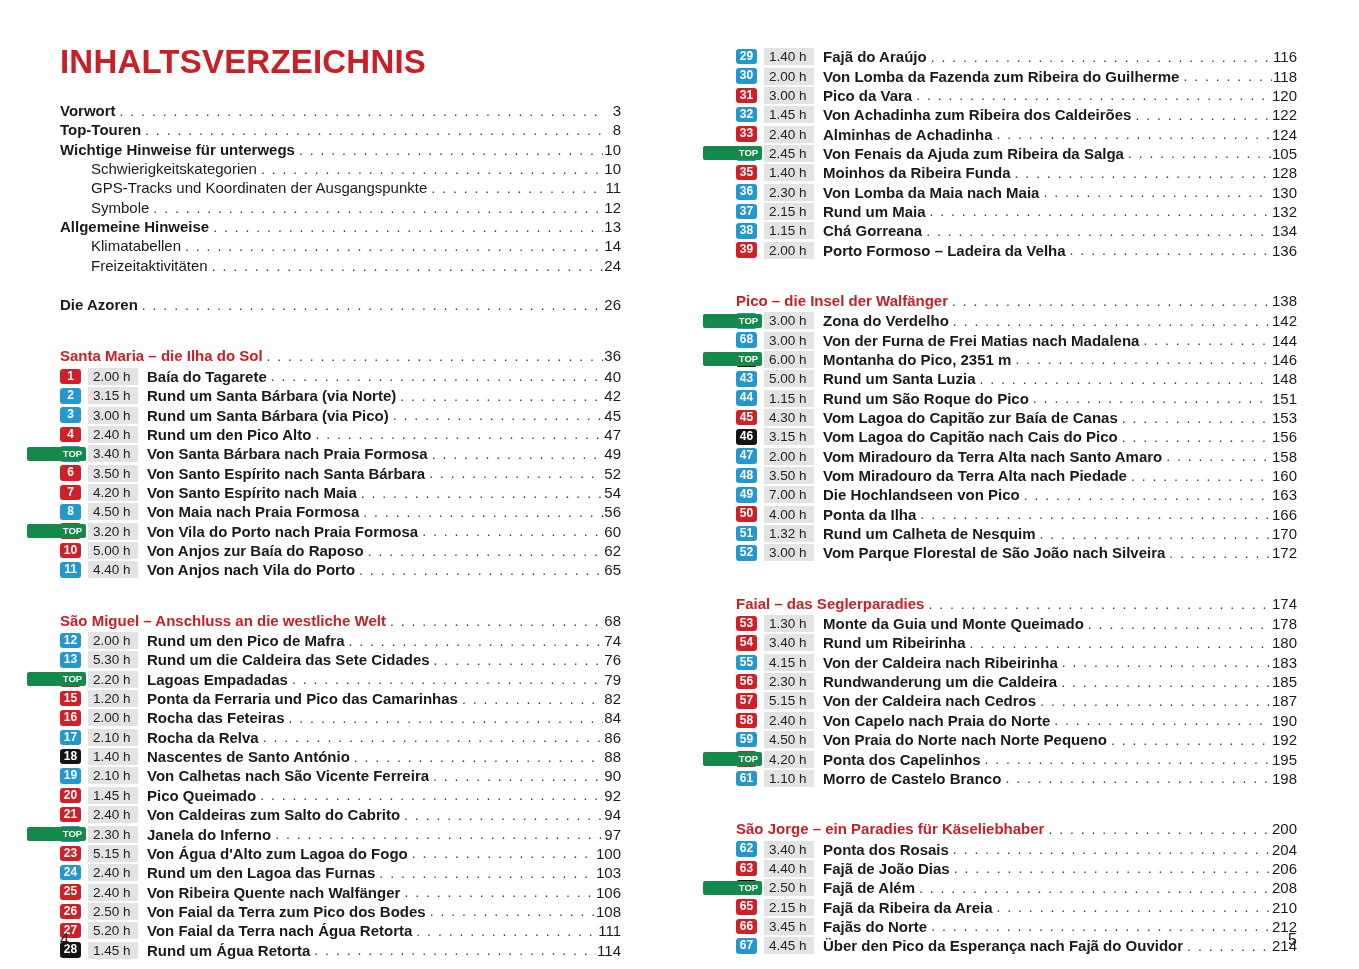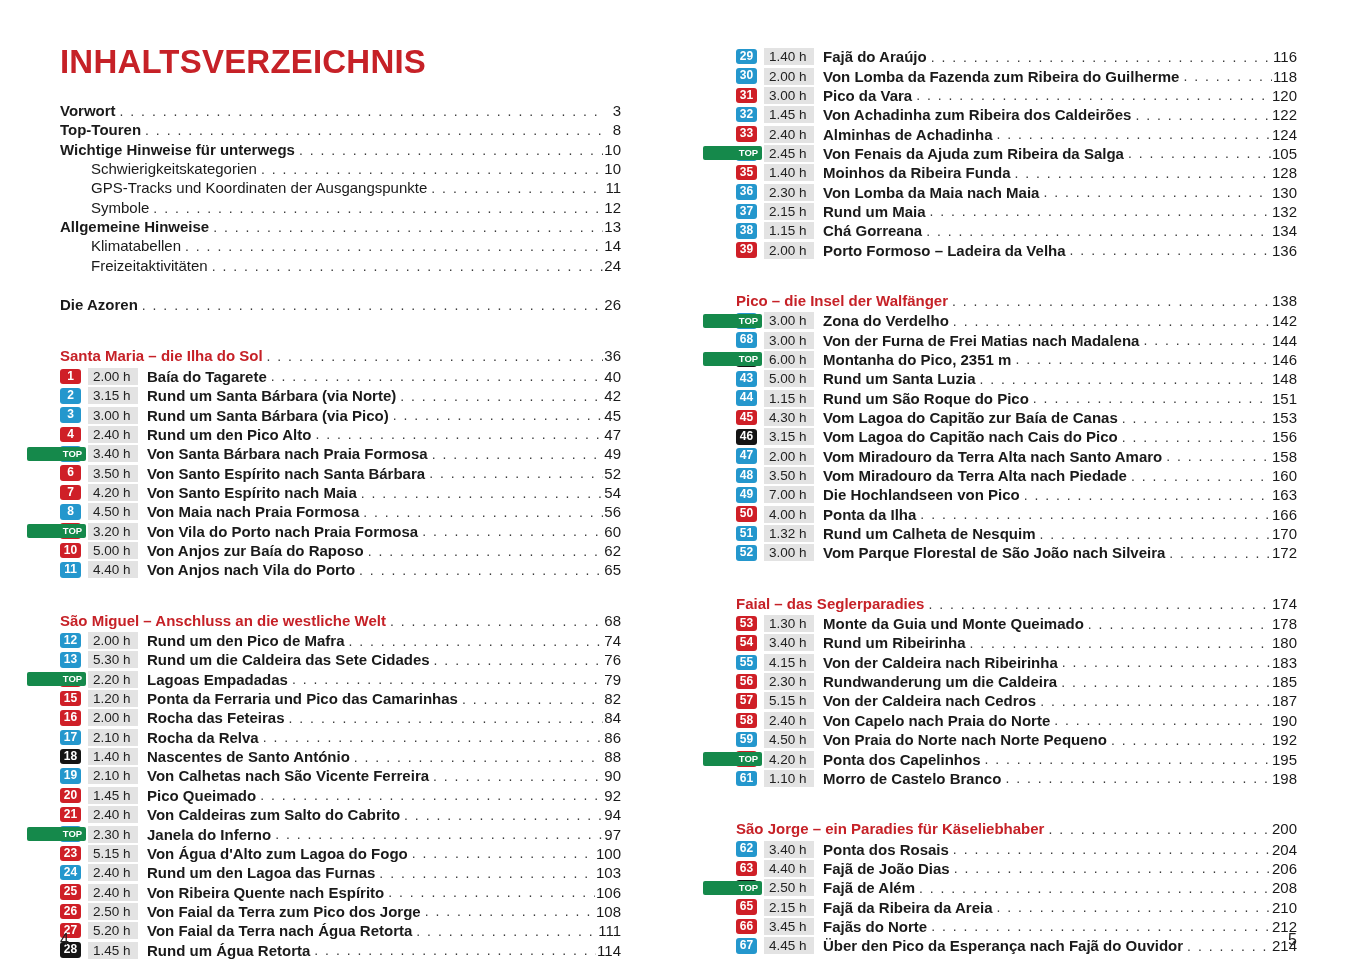--- a/index.html
+++ b/index.html
@@ -359,30 +359,30 @@
     <span class="time">2.40 h</span>
     <span class="title">Rund um den Lagoa das Furnas</span>
     <span class="dots"></span>
     <span class="pg">103</span>
   </div>
 
   <div class="tour-row">
 
     <span class="numbadge badge-red">25</span>
     <span class="time">2.40 h</span>
-    <span class="title">Von Ribeira Quente nach Espírito</span>
+    <span class="title">Von Ribeira Quente nach Walfänger</span>
     <span class="dots"></span>
     <span class="pg">106</span>
   </div>
 
   <div class="tour-row">
 
     <span class="numbadge badge-red">26</span>
     <span class="time">2.50 h</span>
-    <span class="title">Von Faial da Terra zum Pico dos Jorge</span>
+    <span class="title">Von Faial da Terra zum Pico dos Bodes</span>
     <span class="dots"></span>
     <span class="pg">108</span>
   </div>
 
   <div class="tour-row">
 
     <span class="numbadge badge-red">27</span>
     <span class="time">5.20 h</span>
     <span class="title">Von Faial da Terra nach Água Retorta</span>
     <span class="dots"></span>

